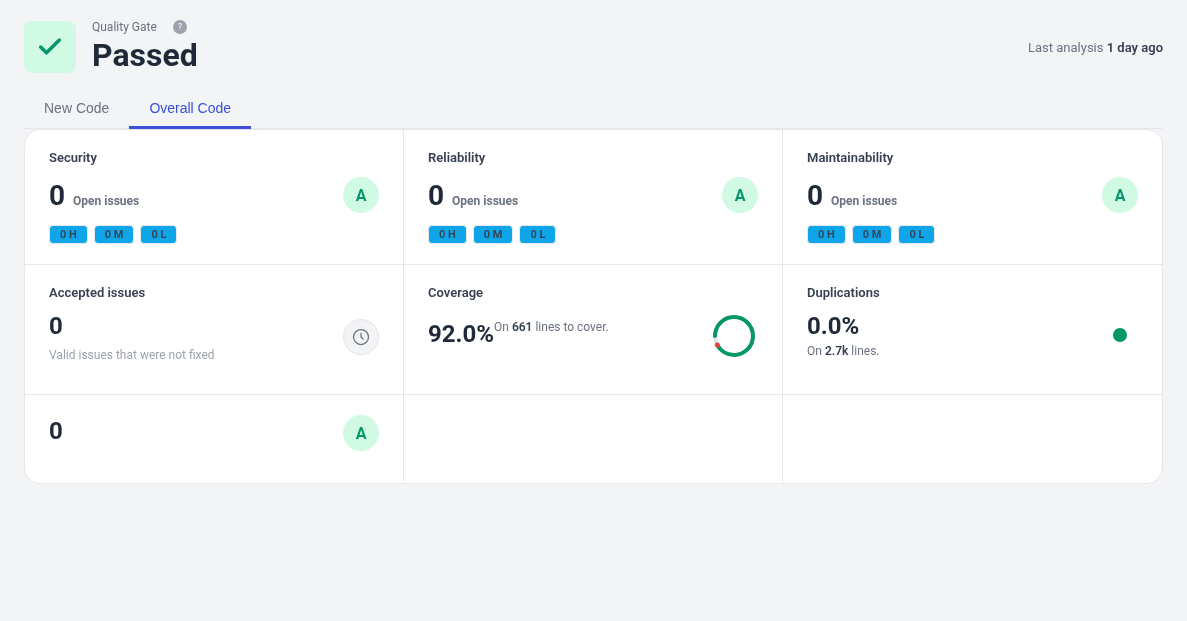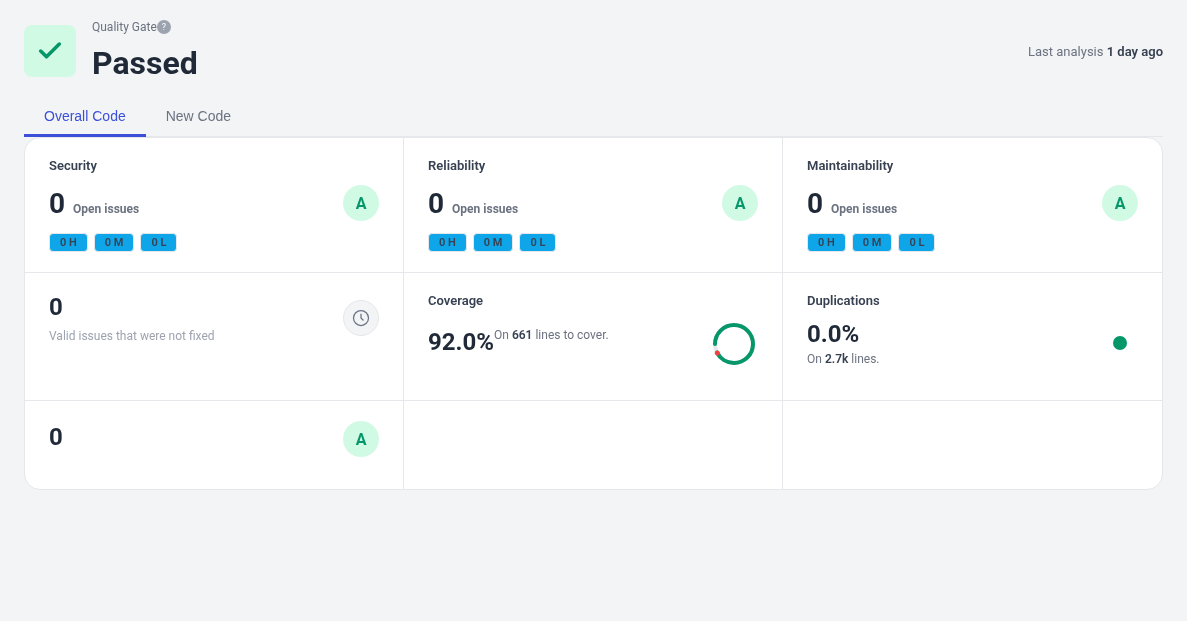--- a/index.html
+++ b/index.html
@@ -38,22 +38,22 @@
     .check-badge svg {
       width: 28px;
       height: 28px;
     }
     .header-title-block {}
     .quality-gate-label {
       font-size: 12px;
       color: #6b7280;
       display: flex;
       align-items: flex-end;
-      gap: 0;
-      margin-bottom: 10px;
+      gap: 16px;
+      margin-bottom: 2px;
     }
     .quality-gate-label .help-icon {
       width: 14px;
       height: 14px;
       border-radius: 50%;
       background: #9ca3af;
       color: white;
       font-size: 9px;
       display: flex;
       align-items: center;
@@ -238,22 +238,22 @@
         <div class="passed-title">Passed</div>
       </div>
     </div>
     <div class="last-analysis">
       <span>Last analysis</span>
       <strong>1 day ago</strong>
     </div>
   </div>
 
   <div class="tabs">
+    <button class="tab">New Code</button>
     <button class="tab active">Overall Code</button>
-    <button class="tab">New Code</button>
   </div>
 
   <div class="main-card">
 
     <div class="metrics-grid">
 
       <div class="metric-cell">
         <div class="metric-title">Security</div>
         <div class="metric-value-row">
           <div class="metric-count">
@@ -298,20 +298,21 @@
           <span class="severity-pill">0 H</span>
           <span class="severity-pill">0 M</span>
           <span class="severity-pill">0 L</span>
         </div>
       </div>
     </div>
 
     <div class="metrics-grid">
 
       <div class="metric-cell">
+        <div class="metric-title">Accepted issues</div>
         <div class="metric-value-row">
           <div style="display:flex; flex-direction:column;">
             <div class="metric-value-large">0</div>
             <div class="metric-sublabel">Valid issues that were not fixed</div>
           </div>
           <div class="accepted-icon">
             <svg width="20" height="20" viewBox="0 0 24 24" fill="none" stroke="#6b7280" stroke-width="1.5">
               <circle cx="12" cy="12" r="9"></circle>
               <polyline points="12 7 12 12 15 15"></polyline>
             </svg>

